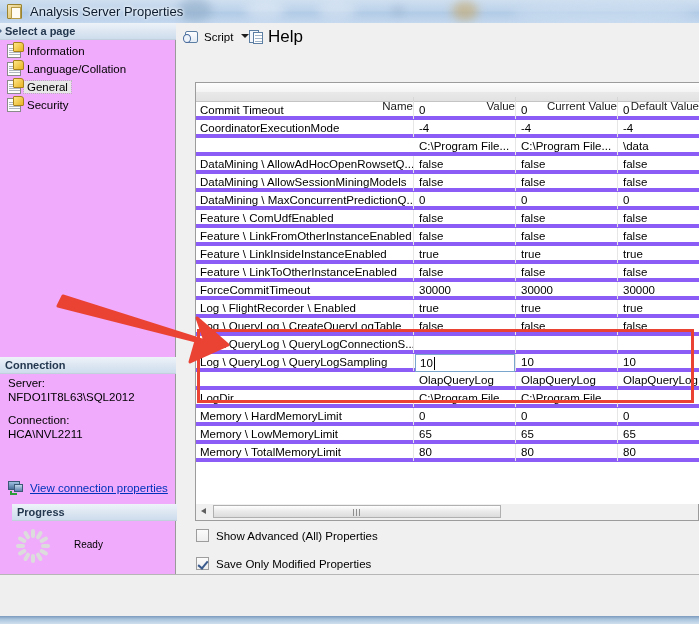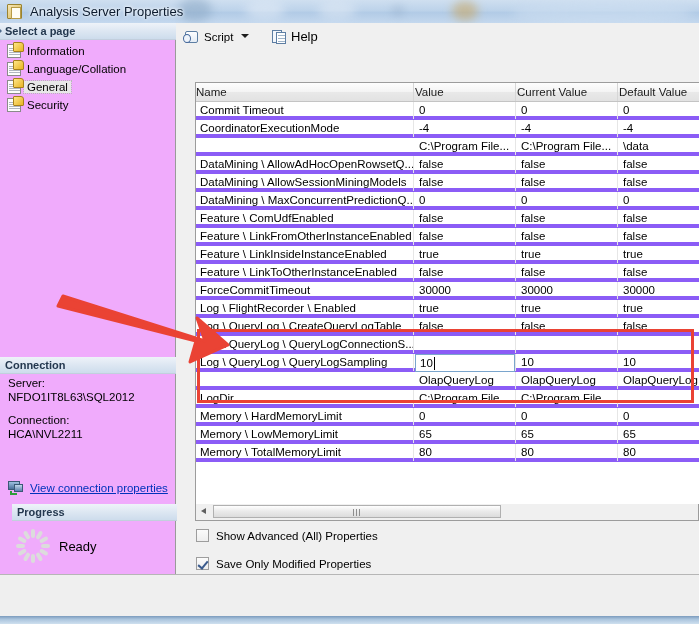--- a/index.html
+++ b/index.html
@@ -128,21 +128,21 @@
   #progress-header { position:absolute; left:12px; top:481px; width:176px; }
   #progress-body { position:absolute; left:0; top:500px; width:176px; height:50px; }
   #spinner {
     position:absolute; left:16px; top:6px; width:34px; height:34px;
   }
   #spinner i {
     position:absolute; left:15px; top:0px; width:4px; height:9px;
     background:#d4d4d4; border-radius:2px;
     transform-origin: 2px 17px;
   }
-  #progress-text { position:absolute; left:59px; top:16px; font-size:13px; }
+  #progress-text { position:absolute; left:74px; top:16px; font-size:10px; }
 
   
   #toolbar { position:absolute; left:0; top:0; width:522px; height:28px; }
   #btn-script {
     position:absolute; left:4px; top:3px; height:22px; line-height:22px;
     padding-left:23px; padding-right:6px; font-size:11.5px; cursor:default;
   }
   #script-icon {
     position:absolute; left:3px; top:4px; width:16px; height:15px;
   }
@@ -155,22 +155,22 @@
     position:absolute; left:-1px; top:4px; width:8px; height:9px;
     border:1.5px solid #44679b; border-radius:50%;
     background:#eef3fa;
   }
   #btn-script-arrow {
     position:absolute; left:64px; top:11px; width:0;height:0;
     border-left:4px solid transparent;border-right:4px solid transparent;
     border-top:4px solid #1d1d1d; cursor:default;
   }
   #btn-help {
-    position:absolute; left:92px; top:3px; height:22px; line-height:22px;
-    padding-left:22px; padding-right:6px; font-size:13px; cursor:default;text-align:right;
+    position:absolute; left:69px; top:3px; height:22px; line-height:22px;
+    padding-left:22px; padding-right:6px; font-size:17px; cursor:default;text-align:right;
   }
   #help-icon { position:absolute; left:3px; top:4px; width:16px; height:15px; }
   #help-icon .p1 {
     position:absolute; left:0; top:0; width:10px; height:13px;
     background:#f3f7fc; border:1px solid #5d7ea3;
   }
   #help-icon .p2 {
     position:absolute; left:4px; top:2px; width:10px; height:12px;
     background:#fefefe; border:1px solid #5d7ea3;
   }
@@ -184,22 +184,22 @@
     position:absolute; left:18px; top:59px; width:504px; height:430px;
     background:#ffffff; border:1px solid #9c9c9c; border-right:none;
     overflow:hidden;
   }
   #grid-head {
     position:absolute; left:0; top:0; width:100%; height:19px;
     background: linear-gradient(to bottom,#fdfdfd 0%, #f4f4f4 48%, #e9e9e9 50%, #e2e2e2 100%);
     border-bottom:1px solid #c4c4c4;
   }
   #grid-head .hcell {
-    position:absolute; top:0; height:18px; line-height:18px;
-    text-align:left; font-size:11.5px; color:#1b1b1b;
+    position:absolute; top:14px; height:18px; line-height:18px;
+    text-align:right; font-size:11.5px; color:#1b1b1b;
     border-right:1px solid #d6d6d6;
   }
   #grid-rows { position:absolute; left:0; top:19px; width:100%; }
   .grow { position:relative; height:18px; border-bottom:4px solid #8b5cf6; }
   .gcell {
     position:absolute; top:0; height:17px; line-height:17px;
     font-size:11.5px; white-space:nowrap; overflow:hidden;
     padding-left:4px;
   }
   .gcell.c0 { left:0;   width:218px; border-right:1px solid #e6e6e6; }

